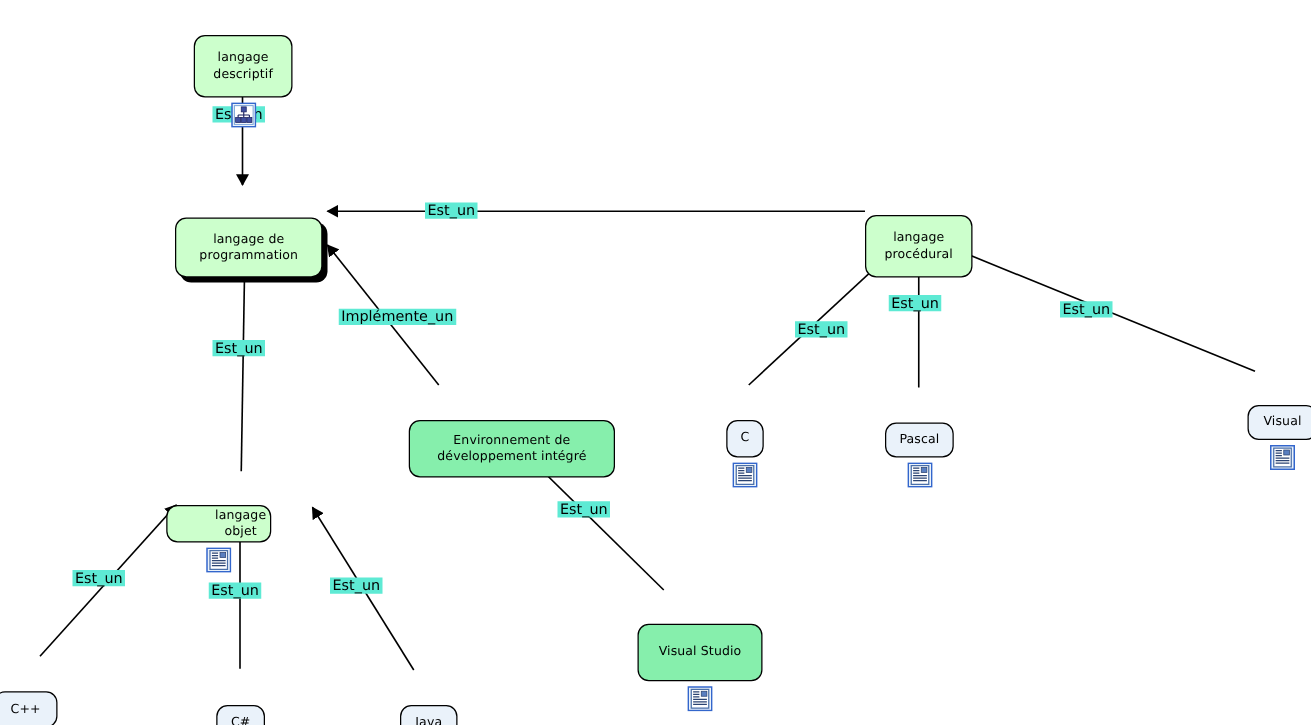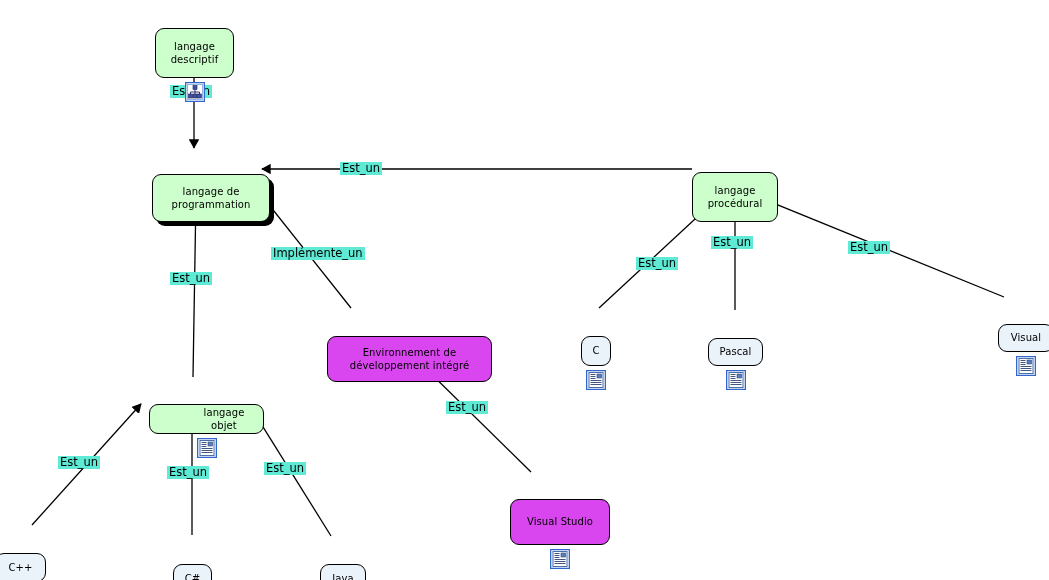--- a/index.html
+++ b/index.html
@@ -34,21 +34,21 @@
     border-radius: 9px;
     font-size: 10px;
     line-height: 13.5px;
     color: #000000;
     letter-spacing: 0.1px;
     z-index: 5;
     white-space: pre-line;
     margin-top: 28px;
   }
   .node.green   { background: #ccffcc; }
-  .node.cyan    { background: #d946ef; }
+  .node.cyan    { background: #86efac; }
   .node.pale    { background: #eaf2fa; }
   .node.shadowed {
     box-shadow: 4px 4px 0 0 #000000;
     border-width: 1px;
   }
   .node-label {
     display: block;
     padding: 0 4px;
   }
   .node-icon {
@@ -117,31 +117,31 @@
         <rect x="2.5" y="2.5" width="15" height="15" fill="#ffffff" stroke="#7aa3d6" stroke-width="0.8"></rect>
         <rect x="8" y="3.5" width="4" height="4" fill="#3f4fa0" stroke="#1b2260" stroke-width="0.6"></rect>
         <path d="M 10 7.5 L 10 10 M 5.5 10 L 14.5 10 M 5.5 10 L 5.5 12 M 10 10 L 10 12 M 14.5 10 L 14.5 12" stroke="#1b2260" stroke-width="0.9" fill="none"></path>
         <rect x="3.5" y="12" width="4" height="4" fill="#3f4fa0" stroke="#1b2260" stroke-width="0.6"></rect>
         <rect x="8" y="12" width="4" height="4" fill="#3f4fa0" stroke="#1b2260" stroke-width="0.6"></rect>
         <rect x="12.5" y="12" width="4" height="4" fill="#3f4fa0" stroke="#1b2260" stroke-width="0.6"></rect>
       </svg>
     </span>
   </div>
 
-  <div class="node green shadowed" style="left:152px; top:146px; width:118px; height:48px;">
+  <div class="node green shadowed" style="left:140px; top:146px; width:118px; height:48px;">
     <span class="node-label">langage de
 programmation</span>
   </div>
 
   <div class="node green" style="left:692px; top:144px; width:86px; height:50px;">
     <span class="node-label">langage
 procédural</span>
   </div>
 
-  <div class="node green" style="left:149px; top:376px; width:115px; height:30px;padding-left:35px;">
+  <div class="node green" style="left:133px; top:376px; width:84px; height:30px;padding-left:35px;">
     <span class="node-label">langage objet</span>
     <span class="node-icon">
       <svg viewBox="0 0 20 20" width="20" height="20">
         <rect x="0.5" y="0.5" width="19" height="19" fill="#eaf2fa" stroke="#3366cc" stroke-width="1.4"></rect>
         <rect x="3" y="2.5" width="14" height="15" fill="#ffffff" stroke="#4a6fa8" stroke-width="1"></rect>
         <rect x="11" y="4" width="4.5" height="4" fill="#5a7fc0" stroke="#2b4372" stroke-width="0.6"></rect>
         <path d="M 4.5 4.5 L 9.5 4.5 M 4.5 6.5 L 9.5 6.5 M 4.5 8.5 L 9.5 8.5 M 4.5 10.5 L 15.5 10.5 M 4.5 12.5 L 15.5 12.5 M 4.5 14.5 L 15.5 14.5" stroke="#2b4372" stroke-width="0.9"></path>
       </svg>
     </span>
   </div>

